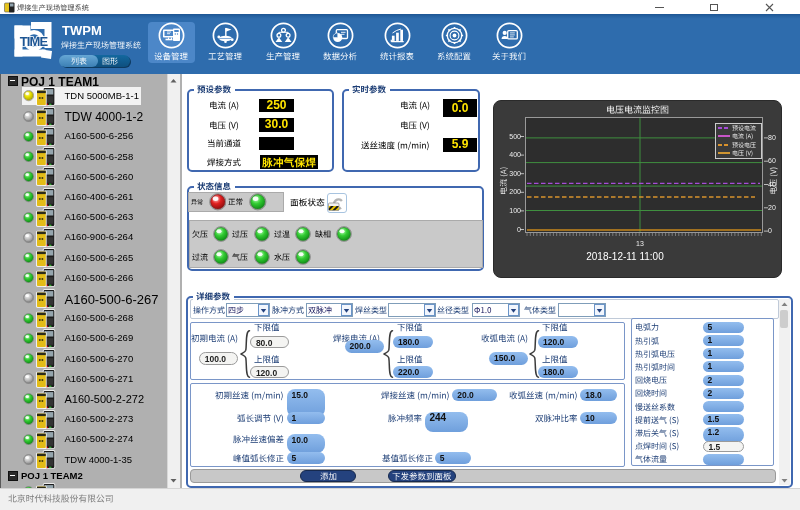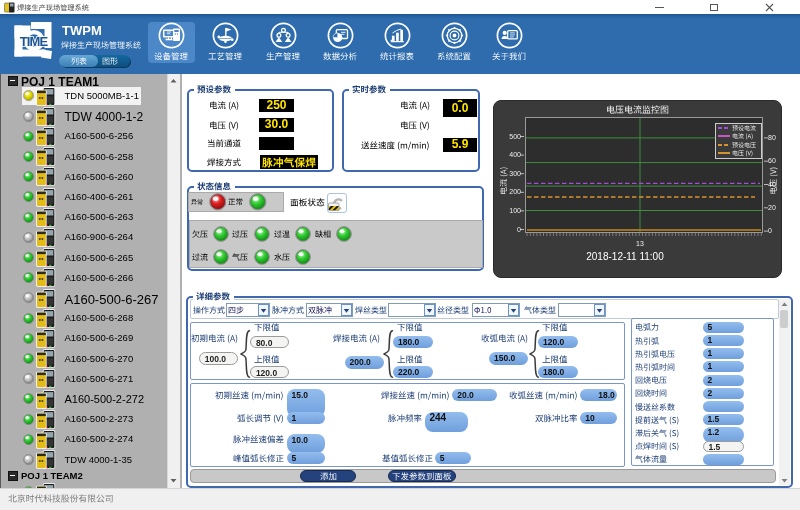--- a/index.html
+++ b/index.html
@@ -1340,21 +1340,21 @@
     <g transform="translate(0,880)" fill="#1b3c74">
       <use href="#g0" x="0"></use>
       <use href="#g1" x="1000"></use>
       <use href="#g46" x="2000"></use>
       <use href="#g47" x="3000"></use>
       <use href="#g48" x="4250"></use>
       <use href="#g49" x="4588"></use>
       <use href="#g50" x="5196"></use>
     </g>
   </svg>
-<div class="pill" style="left:344.5px;top:356px;width:39.0px;height:13.0px;font-size:8.5px;line-height:13.0px;padding-left:5px">200.0</div>
+<div class="pill" style="left:344.5px;top:340px;width:39.0px;height:13.0px;font-size:8.5px;line-height:13.0px;padding-left:5px">200.0</div>
 <svg class="abs" style="left:382.0px;top:330.0px" width="12" height="48.0" viewBox="0 0 12 48.0">
     <path d="M10.5 0.8 C6.4 0.8 7.8 14.4 6.8 20.2 C6.3 22.3 3.2 23.0 2.0 24.0 C3.2 25.0 6.3 25.7 6.8 27.8 C7.8 33.6 6.4 47.2 10.5 47.2" fill="none" stroke="#3a3a3a" stroke-width="1.5" stroke-linecap="round"></path>
   </svg>
 <svg style="position:absolute;left:397.0px;top:323.4px;" width="25.50" height="10.20" viewBox="0 0 3000 1200">
     <g transform="translate(0,880)" fill="#1b3c74">
       <use href="#g114" x="0"></use>
       <use href="#g39" x="1000"></use>
       <use href="#g115" x="2000"></use>
     </g>
   </svg>
@@ -1439,21 +1439,21 @@
       <use href="#g68" x="3000"></use>
       <use href="#g48" x="4250"></use>
       <use href="#g70" x="4588"></use>
       <use href="#g71" x="5514"></use>
       <use href="#g70" x="5906"></use>
       <use href="#g72" x="6832"></use>
       <use href="#g73" x="7107"></use>
       <use href="#g50" x="7717"></use>
     </g>
   </svg>
-<div class="pill" style="left:580.3px;top:388.8px;width:37.0px;height:12.0px;font-size:8.5px;line-height:12.0px;padding-left:18px">18.0</div>
+<div class="pill" style="left:580.3px;top:388.8px;width:37.0px;height:12.0px;font-size:8.5px;line-height:12.0px;padding-left:5px">18.0</div>
 <svg style="position:absolute;left:236.7px;top:413.9px;" width="46.76" height="10.20" viewBox="0 0 5501 1200">
     <g transform="translate(0,880)" fill="#1b3c74">
       <use href="#g118" x="0"></use>
       <use href="#g119" x="1000"></use>
       <use href="#g120" x="2000"></use>
       <use href="#g121" x="3000"></use>
       <use href="#g48" x="4250"></use>
       <use href="#g52" x="4588"></use>
       <use href="#g50" x="5163"></use>
     </g>

